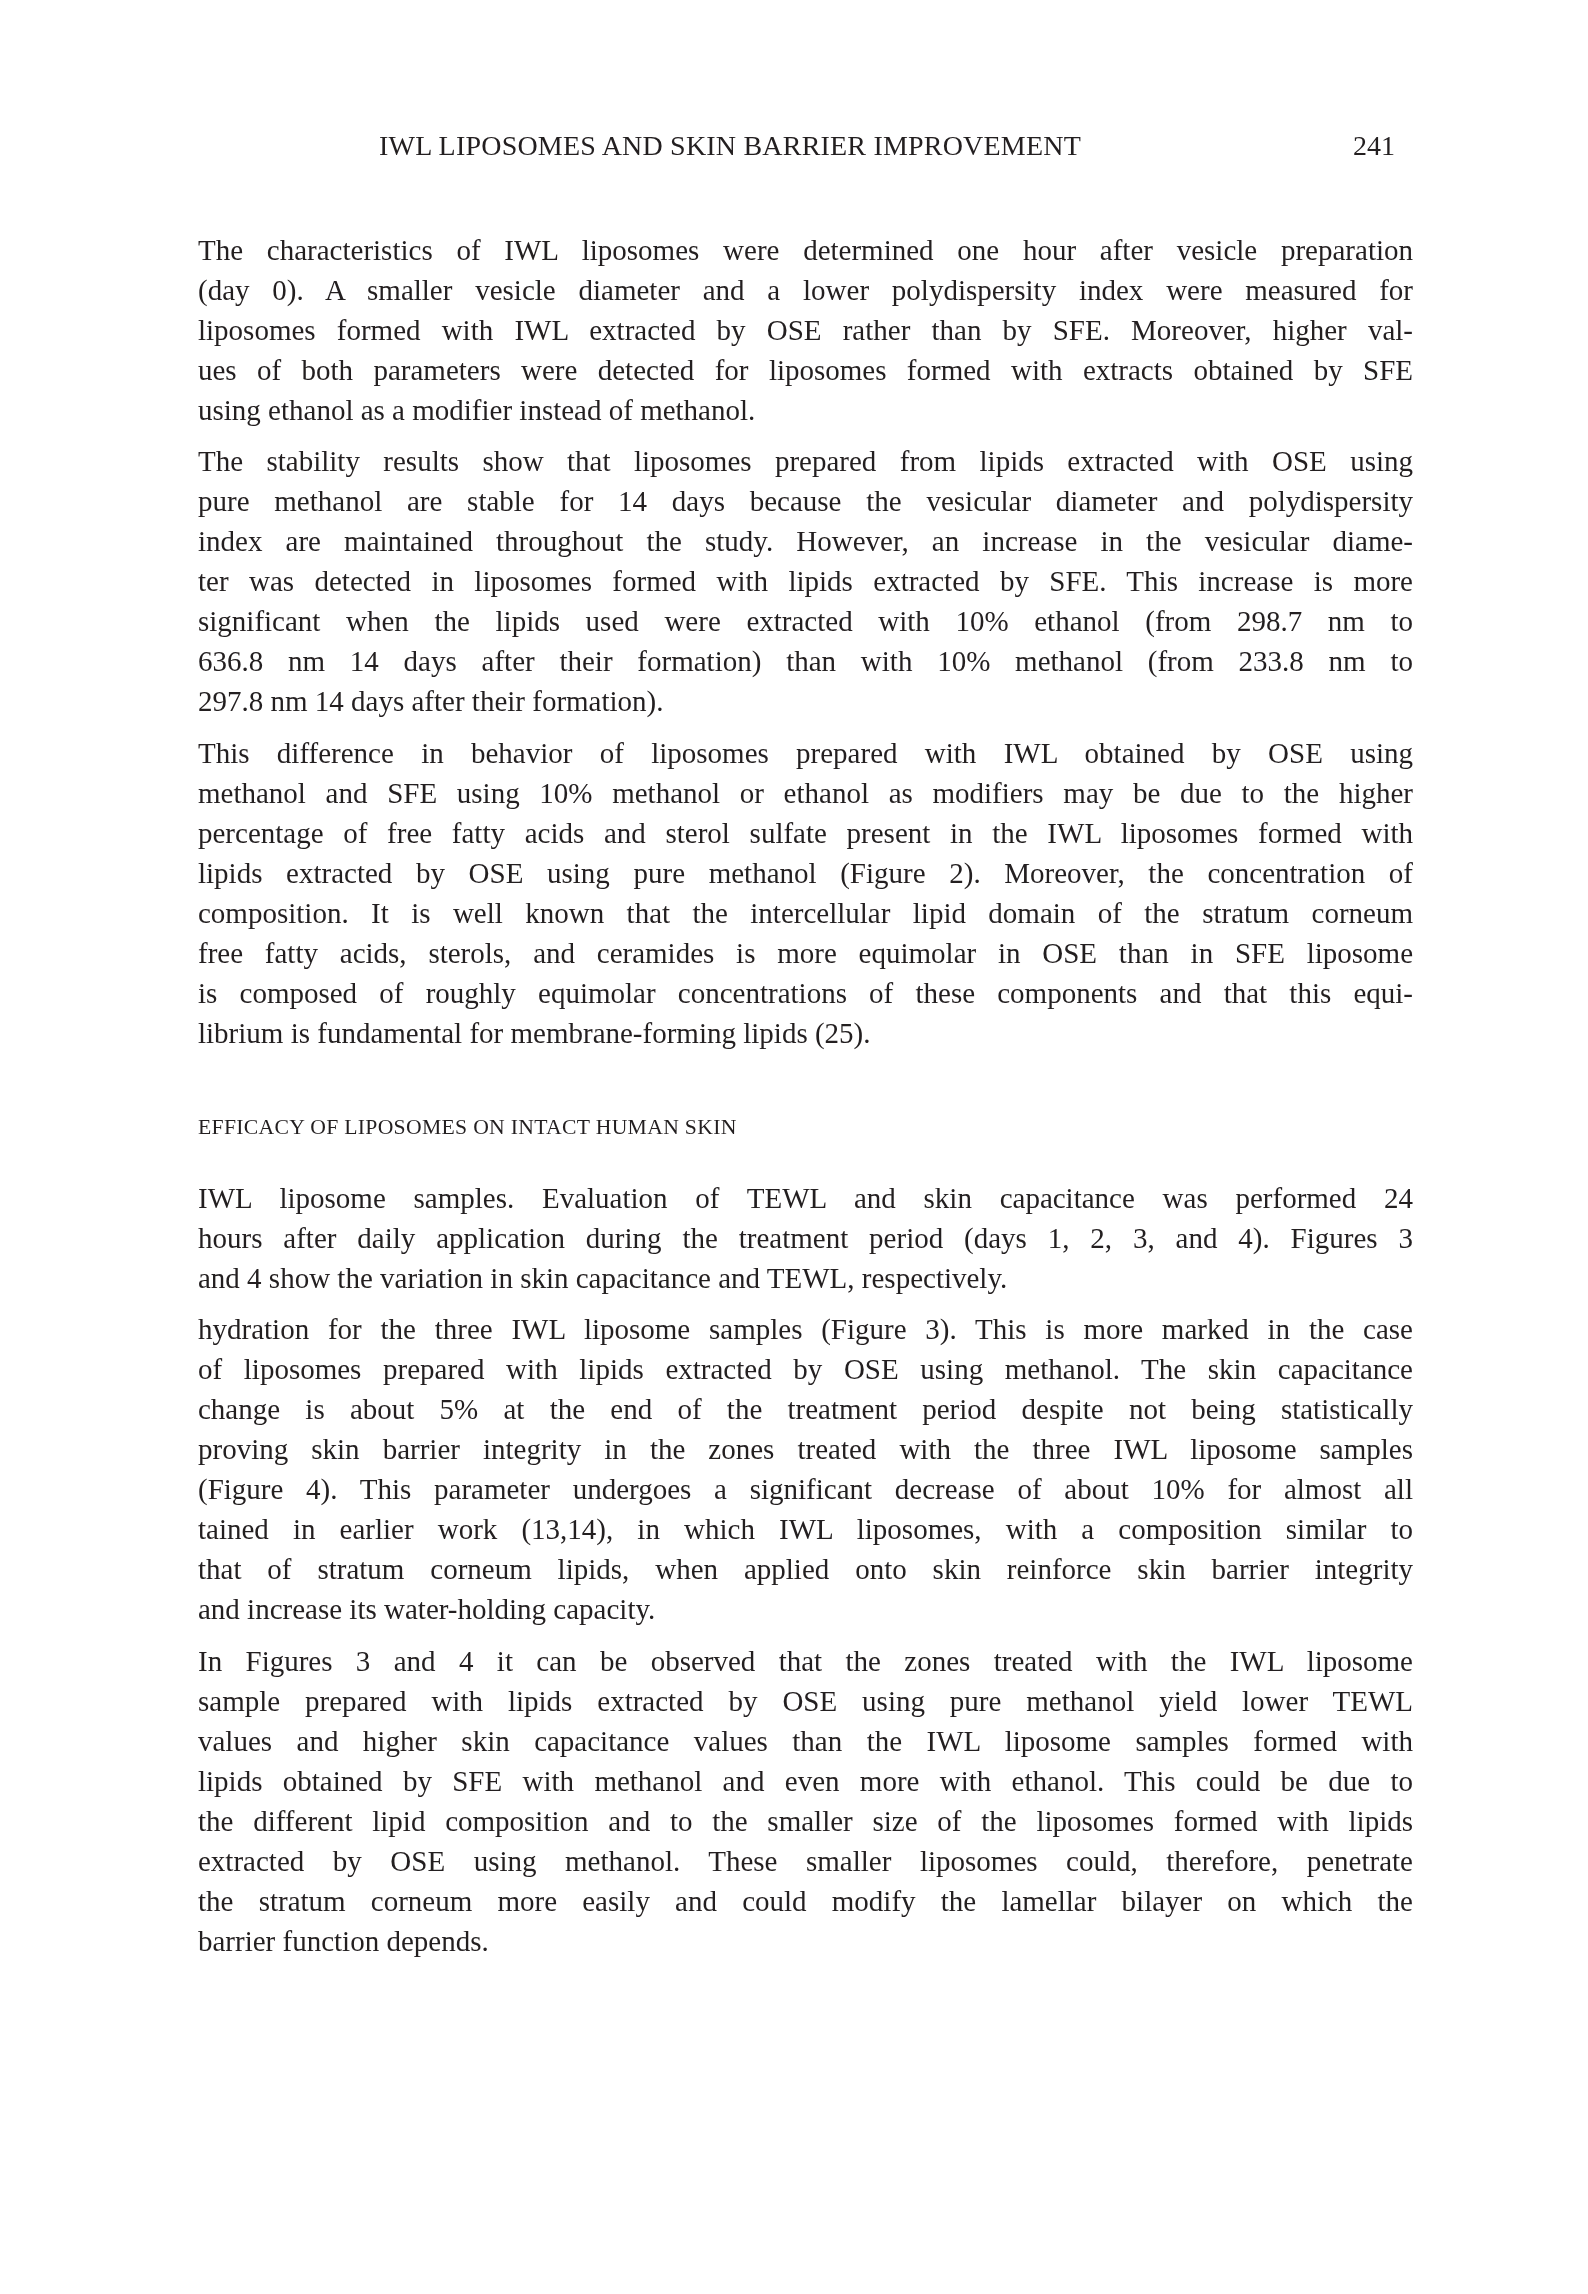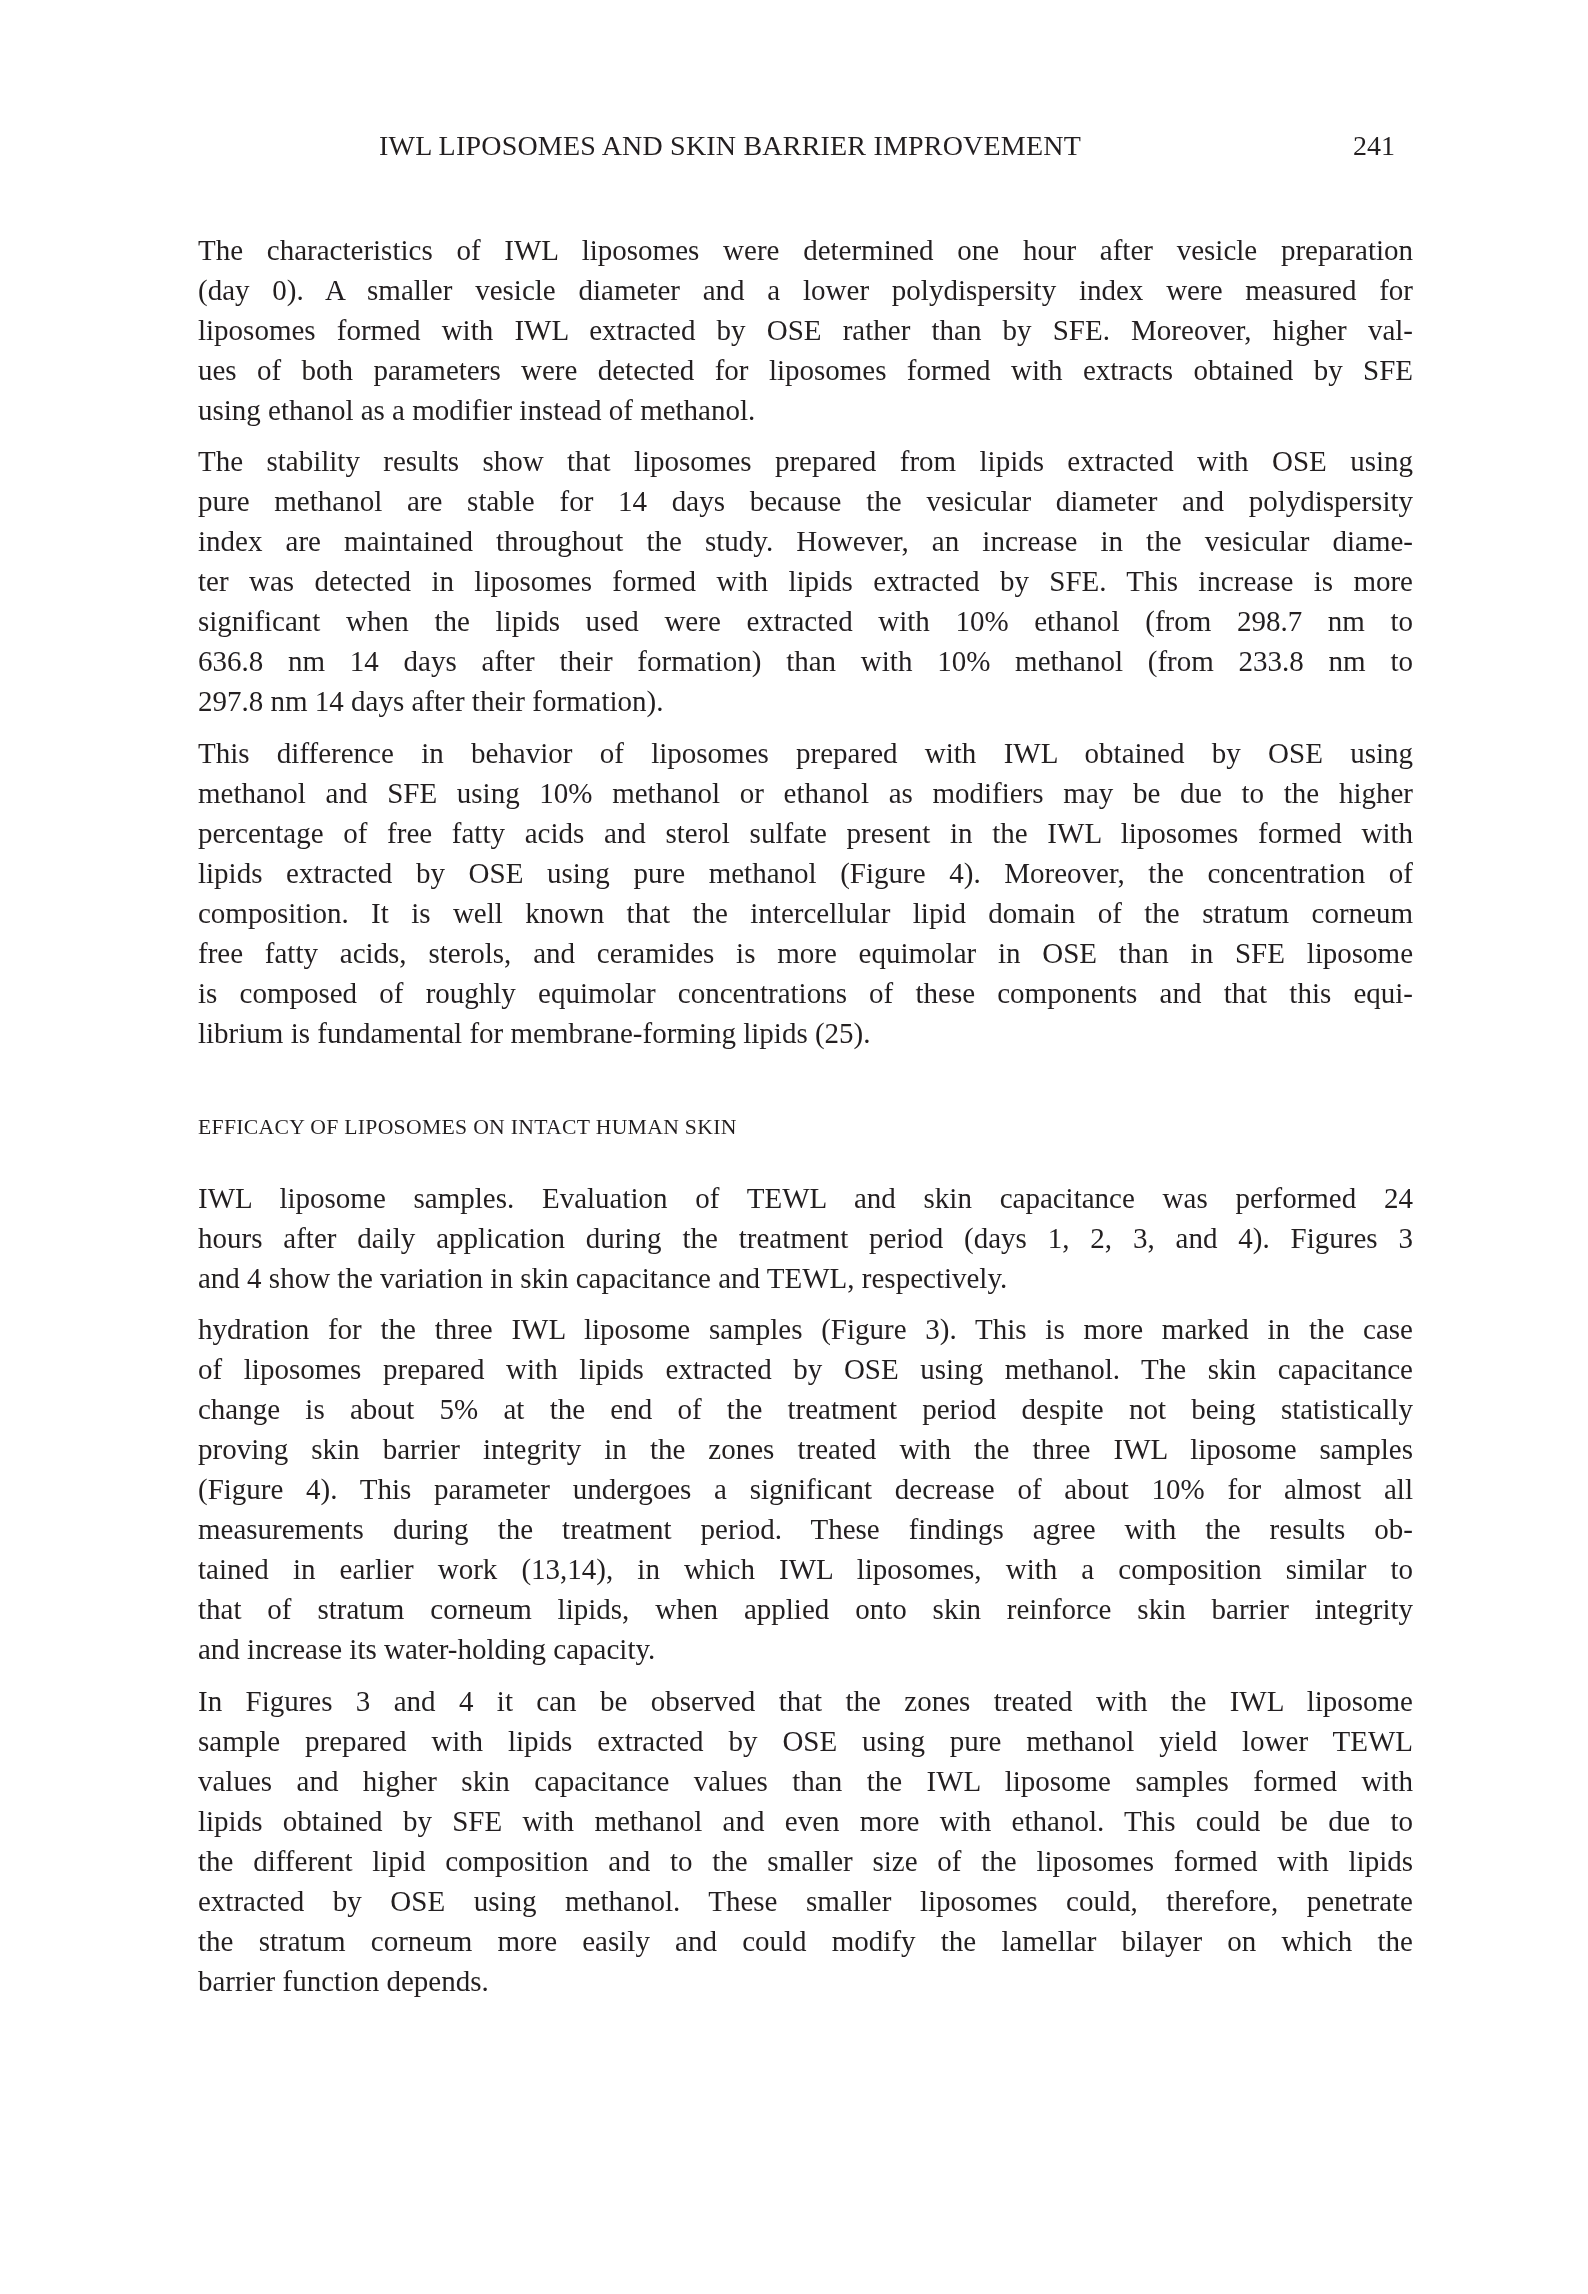--- a/index.html
+++ b/index.html
@@ -34,21 +34,21 @@
       <span class="line">index are maintained throughout the study. However, an increase in the vesicular diame-</span>
       <span class="line">ter was detected in liposomes formed with lipids extracted by SFE. This increase is more</span>
       <span class="line">significant when the lipids used were extracted with 10% ethanol (from 298.7 nm to</span>
       <span class="line">636.8 nm 14 days after their formation) than with 10% methanol (from 233.8 nm to</span>
       <span class="line last">297.8 nm 14 days after their formation).</span>
     </div>
   <div class="para">
       <span class="line">This difference in behavior of liposomes prepared with IWL obtained by OSE using</span>
       <span class="line">methanol and SFE using 10% methanol or ethanol as modifiers may be due to the higher</span>
       <span class="line">percentage of free fatty acids and sterol sulfate present in the IWL liposomes formed with</span>
-      <span class="line">lipids extracted by OSE using pure methanol (Figure 4). Moreover, the concentration of</span>
+      <span class="line">lipids extracted by OSE using pure methanol (Figure 2). Moreover, the concentration of</span>
       <span class="line">composition. It is well known that the intercellular lipid domain of the stratum corneum</span>
       <span class="line">free fatty acids, sterols, and ceramides is more equimolar in OSE than in SFE liposome</span>
       <span class="line">is composed of roughly equimolar concentrations of these components and that this equi-</span>
       <span class="line last">librium is fundamental for membrane-forming lipids (25).</span>
     </div>
 </div>
 
 <div class="column section-heading" style="top: 1113px;">EFFICACY OF LIPOSOMES ON INTACT HUMAN SKIN</div>
 
 <div class="column" style="top: 1178px;">
@@ -56,21 +56,20 @@
       <span class="line">IWL liposome samples. Evaluation of TEWL and skin capacitance was performed 24</span>
       <span class="line">hours after daily application during the treatment period (days 1, 2, 3, and 4). Figures 3</span>
       <span class="line last">and 4 show the variation in skin capacitance and TEWL, respectively.</span>
     </div>
   <div class="para">
       <span class="line">hydration for the three IWL liposome samples (Figure 3). This is more marked in the case</span>
       <span class="line">of liposomes prepared with lipids extracted by OSE using methanol. The skin capacitance</span>
       <span class="line">change is about 5% at the end of the treatment period despite not being statistically</span>
       <span class="line">proving skin barrier integrity in the zones treated with the three IWL liposome samples</span>
       <span class="line">(Figure 4). This parameter undergoes a significant decrease of about 10% for almost all</span>
-      <span class="line">measurements during the treatment period. These findings agree with the results ob-</span>
       <span class="line">tained in earlier work (13,14), in which IWL liposomes, with a composition similar to</span>
       <span class="line">that of stratum corneum lipids, when applied onto skin reinforce skin barrier integrity</span>
       <span class="line last">and increase its water-holding capacity.</span>
     </div>
   <div class="para">
       <span class="line">In Figures 3 and 4 it can be observed that the zones treated with the IWL liposome</span>
       <span class="line">sample prepared with lipids extracted by OSE using pure methanol yield lower TEWL</span>
       <span class="line">values and higher skin capacitance values than the IWL liposome samples formed with</span>
       <span class="line">lipids obtained by SFE with methanol and even more with ethanol. This could be due to</span>
       <span class="line">the different lipid composition and to the smaller size of the liposomes formed with lipids</span>

